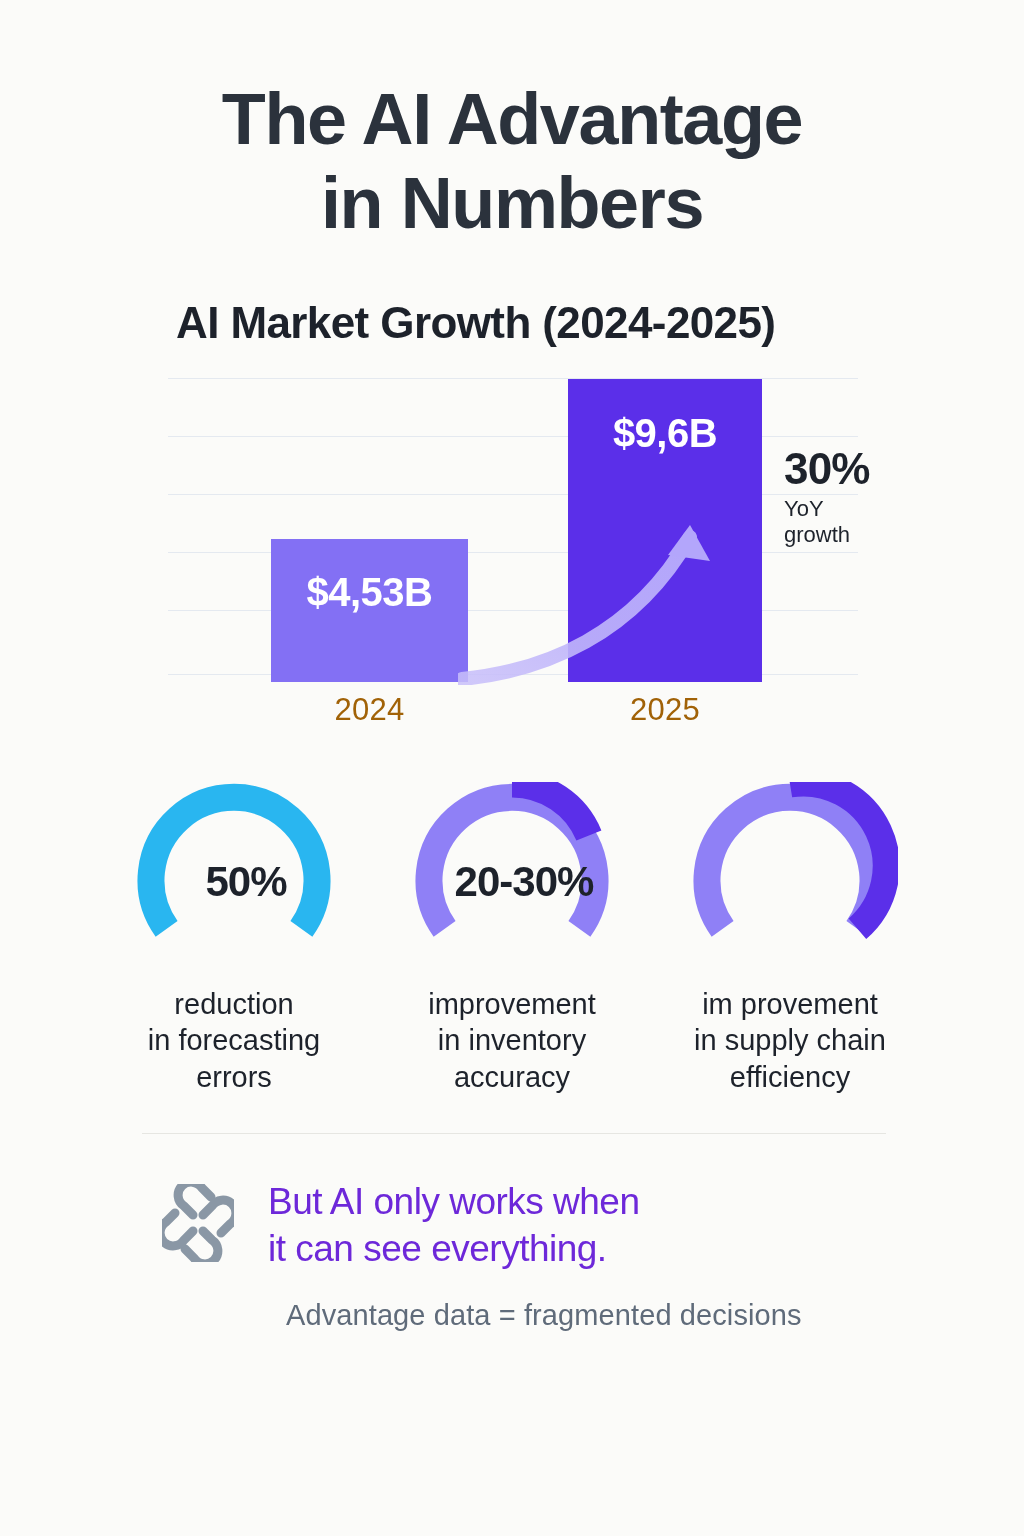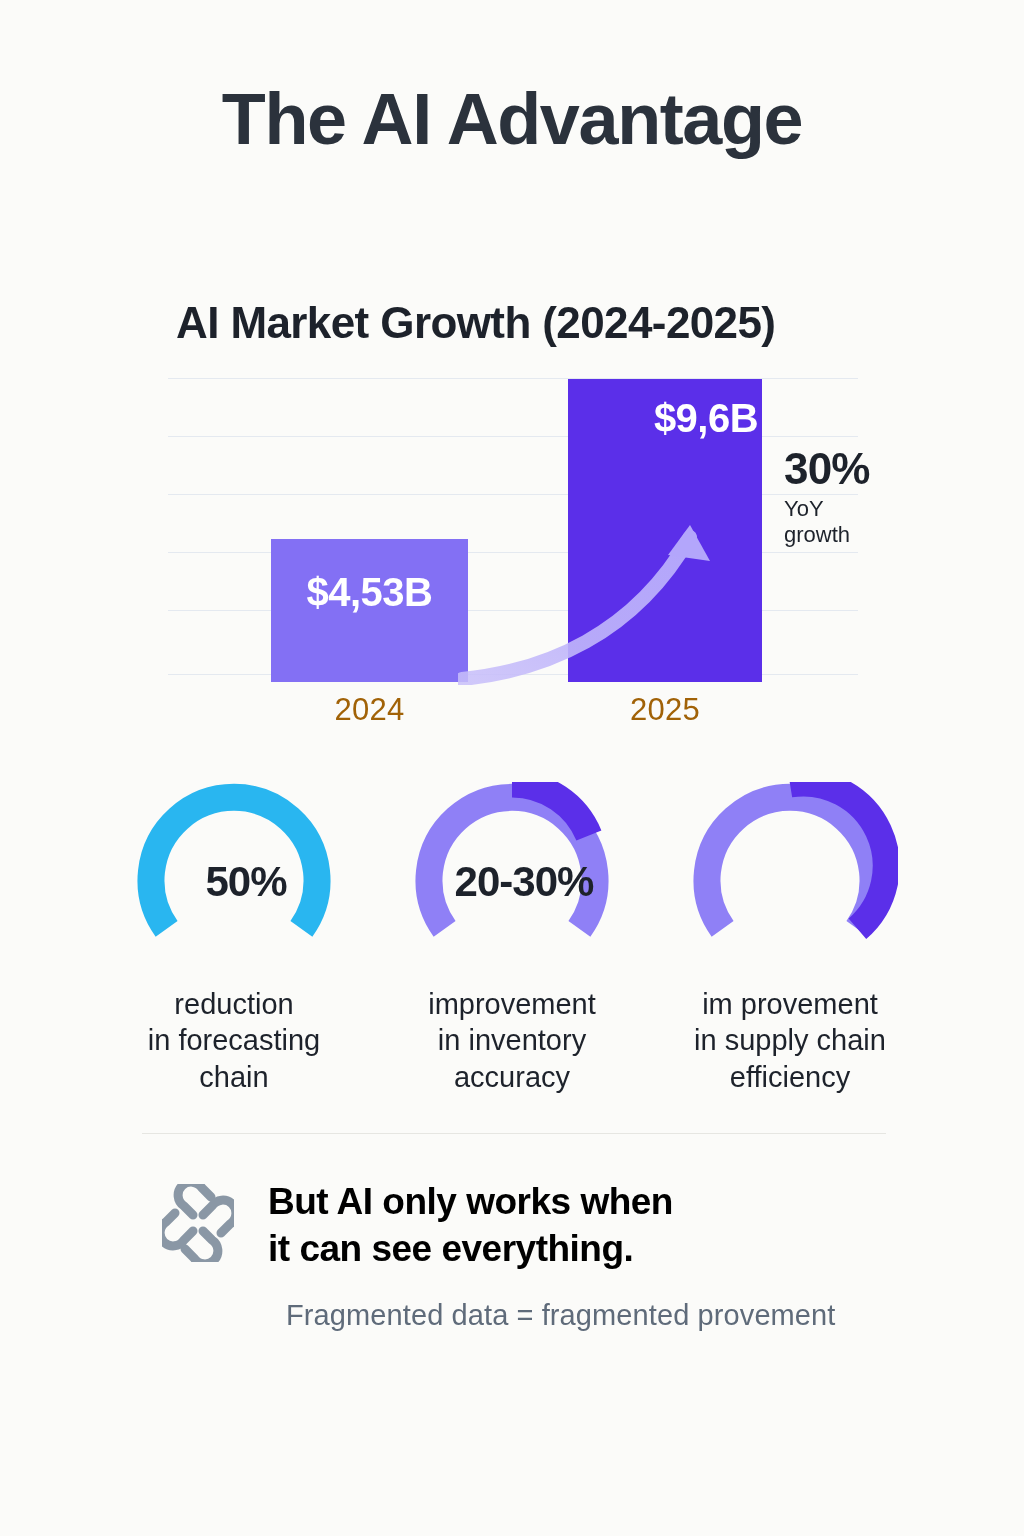--- a/index.html
+++ b/index.html
@@ -85,21 +85,21 @@
     position: absolute;
     left: 0;
     width: 100%;
     text-align: center;
     color: #ffffff;
     font-size: 40px;
     font-weight: 700;
     letter-spacing: -0.5px;
   }
   .bar-2024 .bar-value { top: 31px; }
-  .bar-2025 .bar-value { top: 17px; margin-left: 41px; }
+  .bar-2025 .bar-value { top: 32px; }
 
   .growth-arrow {
     position: absolute;
     left: 290px;
     top: 125px;
     width: 300px;
     height: 190px;
     pointer-events: none;
   }
 
@@ -205,41 +205,42 @@
     gap: 34px;
   }
   .footer-icon {
     flex: 0 0 auto;
     width: 72px;
     height: 78px;
     margin-top: 6px;
   }
   .footer-head {
     font-size: 37px;
-    font-weight: 700;
+    font-weight: 400;
     line-height: 1.28;
     letter-spacing: -0.5px;
-    color: #000000;
+    color: #6d28d9;
     white-space: pre-line;
   }
   .footer-sub {
     margin-left: 124px;
     margin-top: 26px;
     font-size: 29px;
     color: #5f6b7a;
     letter-spacing: 0.1px;
   }
 </style>
 </head>
 <body>
 
 <div class="page">
 
   <div class="title-block">
     <div class="title-line">The AI Advantage</div>
+    <div class="title-line">in Numbers</div>
   </div>
 
   <div class="chart-title">AI Market Growth (2024-2025)</div>
 
   <div class="chart-area">
     <div class="gridline" style="top:8px;"></div>
     <div class="gridline" style="top:66px;"></div>
     <div class="gridline" style="top:124px;"></div>
     <div class="gridline" style="top:182px;"></div>
     <div class="gridline" style="top:240px;"></div>
@@ -282,21 +283,21 @@
 
     <div class="gauge">
       <div class="gauge-ring">
         <svg width="216" height="166" viewBox="0 0 216 166">
           <path d="M 40.6 146.8 A 83 83 0 1 1 175.4 146.8" fill="none" stroke="#29b6f0" stroke-width="27"></path>
         </svg>
         <div class="gauge-value">50%</div>
       </div>
       <div class="gauge-label">reduction
 in forecasting
-chain</div>
+errors</div>
     </div>
 
     <div class="gauge">
       <div class="gauge-ring">
         <svg width="216" height="166" viewBox="0 0 216 166">
           <path d="M 40.6 146.8 A 83 83 0 1 1 175.4 146.8" fill="none" stroke="#8f80f6" stroke-width="27"></path>
           <path d="M 108 2 A 83 83 0 0 1 184.9 53.5" fill="none" stroke="#5b2fe9" stroke-width="27"></path>
         </svg>
         <div class="gauge-value">20-30%</div>
       </div>
@@ -327,16 +328,16 @@
         <g fill="none" stroke="#8a97a5" stroke-width="9" stroke-linecap="round">
           <path d="M31 31 L22 22 A13 13 0 1 1 40 4 L49 13"></path>
           <path d="M41 31 L50 22 A13 13 0 1 1 68 40 L59 49"></path>
           <path d="M41 47 L50 56 A13 13 0 1 1 32 74 L23 65"></path>
           <path d="M31 47 L22 56 A13 13 0 1 1 4 38 L13 29"></path>
         </g>
       </svg>
       <div class="footer-head">But AI only works when
 it can see everything.</div>
     </div>
-    <div class="footer-sub">Fragmented data = fragmented provement</div>
+    <div class="footer-sub">Advantage data = fragmented decisions</div>
   </div>
 
 </div>
 
 </body></html>

